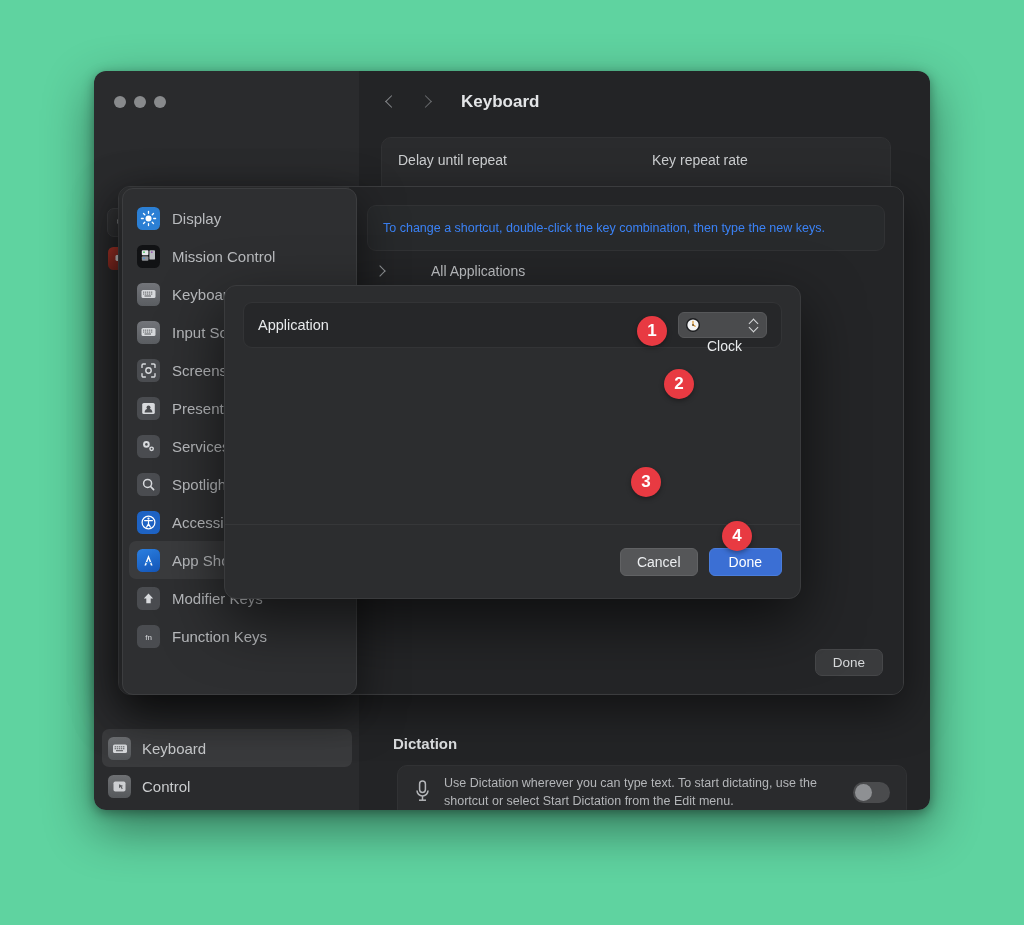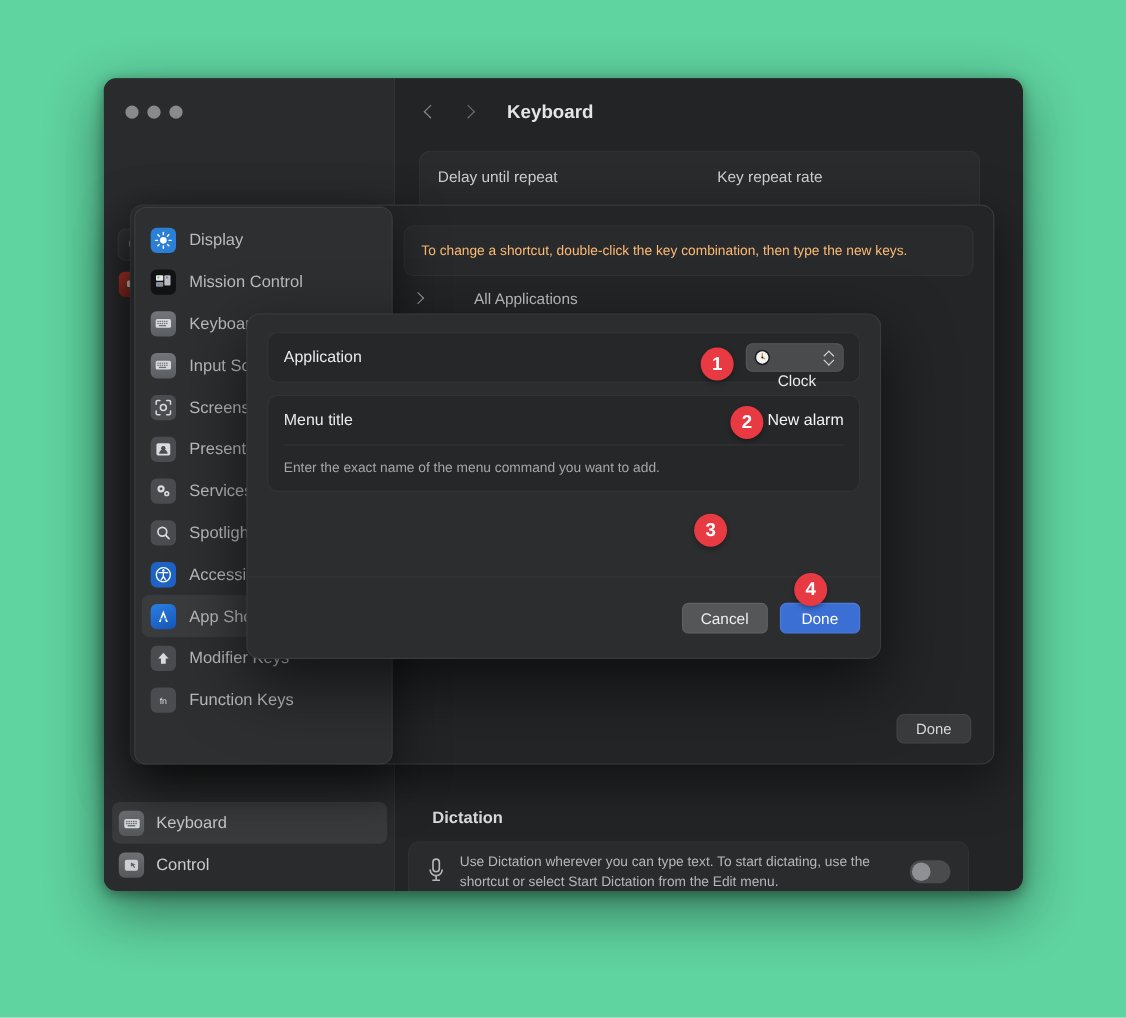--- a/index.html
+++ b/index.html
@@ -232,21 +232,21 @@
   #dictation-title {
     position: absolute;
     left: 34px;
     top: 664px;
     font-size: 15px;
     font-weight: bold;
     color: #dcdee0;
   }
   #dictation-card {
     position: absolute;
-    left: 12px;
+    left: 38px;
     top: 694px;
     width: 510px;
     height: 54px;
     display: flex;
     align-items: center;
     padding: 0 16px;
     gap: 13px;
   }
   #mic-icon { width: 17px; height: 26px; flex: 0 0 17px; position: relative; }
   #dictation-text {
@@ -300,21 +300,21 @@
   }
   #hint-card {
     background: #282a2c;
     border: 1px solid #313234;
     border-radius: 9px;
     padding: 13px 15px;
     width: 100%;
   }
   #hint-text {
     font-size: 12.5px;
-    color: #fdba74;
+    color: #3b82f6;
     line-height: 1.45;
   }
   #allapps-row {
     display: flex;
     align-items: center;
     gap: 16px;
     padding: 12px 0 0 8px;
   }
   #allapps-row .disc {
     width: 10px; height: 10px;
@@ -864,28 +864,20 @@
                 </g>
                 <circle cx="8" cy="8" r="0.8" fill="#1c1d1f"></circle>
               </svg>
           </span>
           <span id="app-popup-label">Clock</span>
           <span class="updown"></span>
         </span>
       </div>
     </div>
 
-    <div class="field-card">
-      <div class="field-row">
-        <span class="field-label">Menu title</span>
-        <span id="menu-title-value">New alarm</span>
-      </div>
-      <div class="field-divider"></div>
-      <div id="menu-hint">Enter the exact name of the menu command you want to add.</div>
-    </div>
 
 
     <div id="dialog-footer">
       <span id="cancel-button">Cancel</span>
       <span id="done-button">Done</span>
     </div>
 
   </div>
 
   <div id="badge-1" class="badge">1</div>

